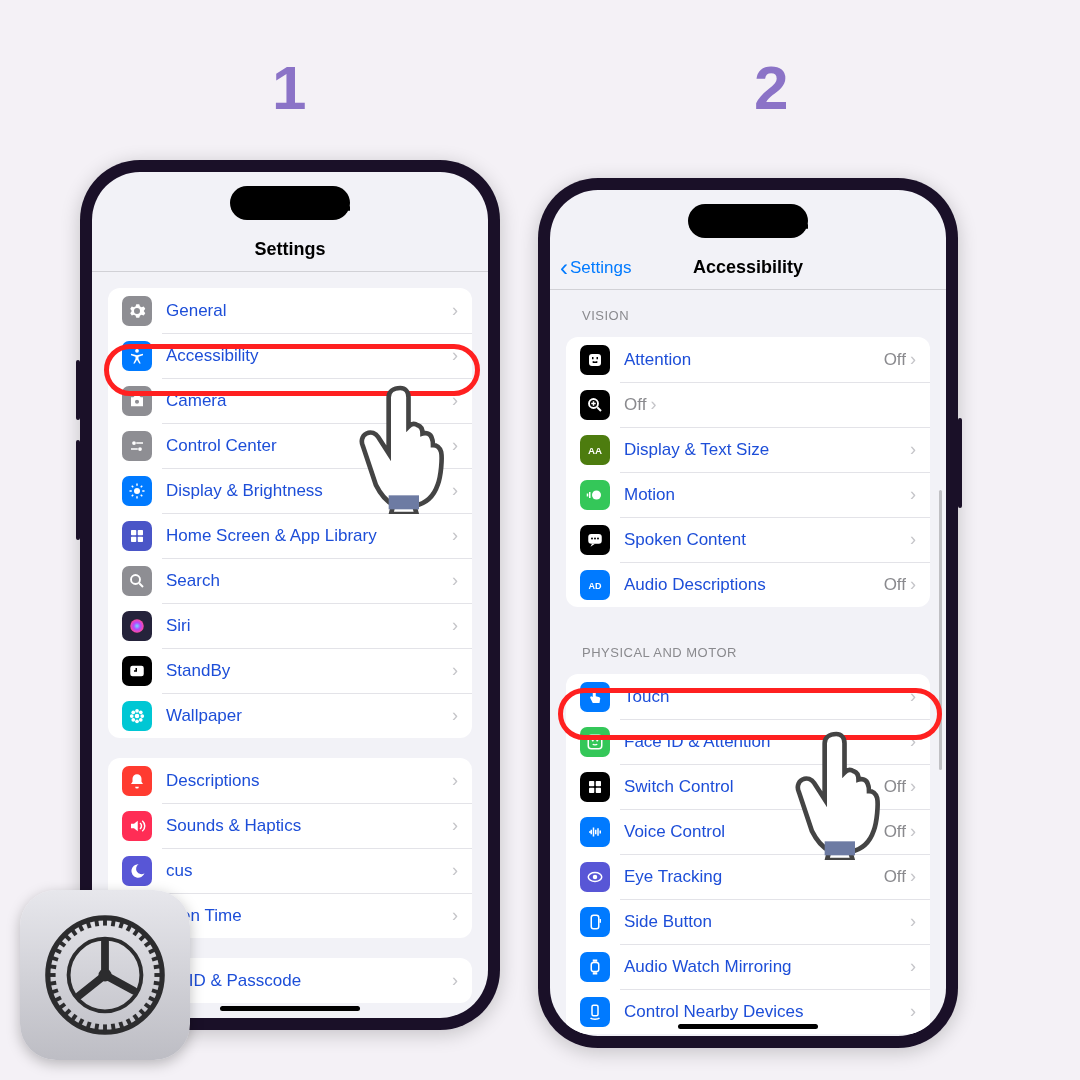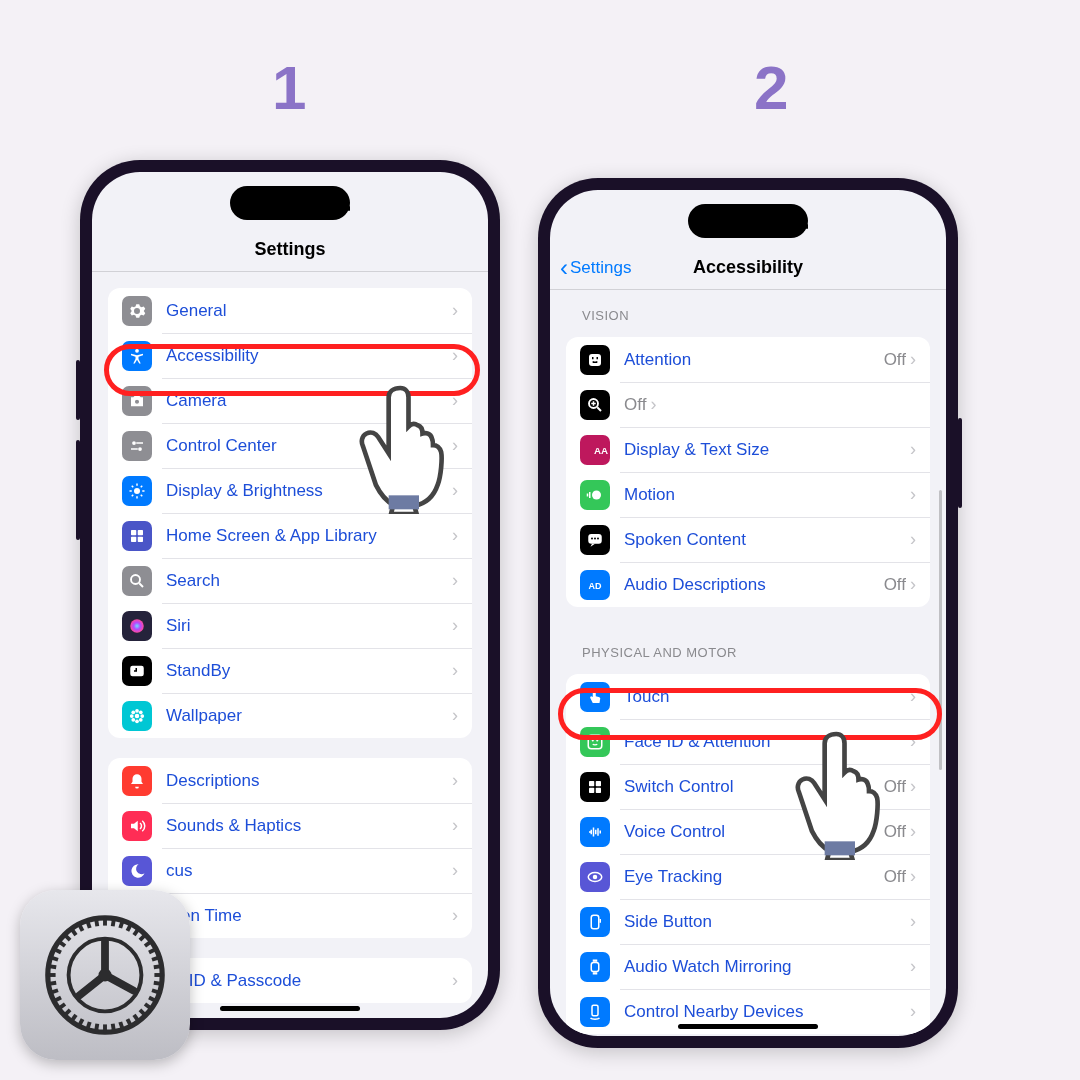--- a/index.html
+++ b/index.html
@@ -416,21 +416,21 @@
               <svg viewBox="0 0 24 24">
                 <circle cx="10" cy="10" r="6" fill="none" stroke="#fff" stroke-width="2.5"></circle>
                 <path d="M15 15l5 5" stroke="#fff" stroke-width="2.5"></path>
                 <path d="M10 7v6M7 10h6" stroke="#fff" stroke-width="2"></path>
               </svg>
             </span>
             <span class="row-val">Off</span>
             <span class="chev">›</span>
           </div>
           <div class="row">
-            <span class="ic" style="background: #be185d; justify-content: flex-end;">
+            <span class="ic" style="background: #4d7c0f;">
               <svg viewBox="0 0 24 24">
                 <text x="12" y="17" text-anchor="middle" font-size="13" font-weight="700" fill="#fff" font-family="Arial">AA</text>
               </svg>
             </span>
             <span class="row-label">Display &amp; Text Size</span>
             <span class="chev">›</span>
           </div>
           <div class="row">
             <span class="ic" style="background: rgb(52, 199, 89);">
               <svg viewBox="0 0 24 24">

